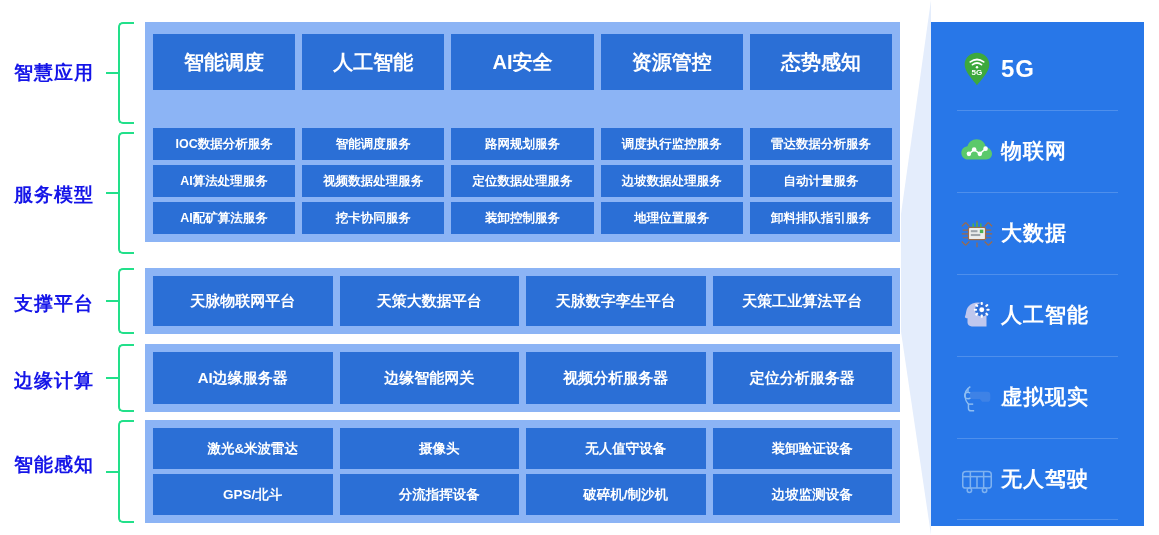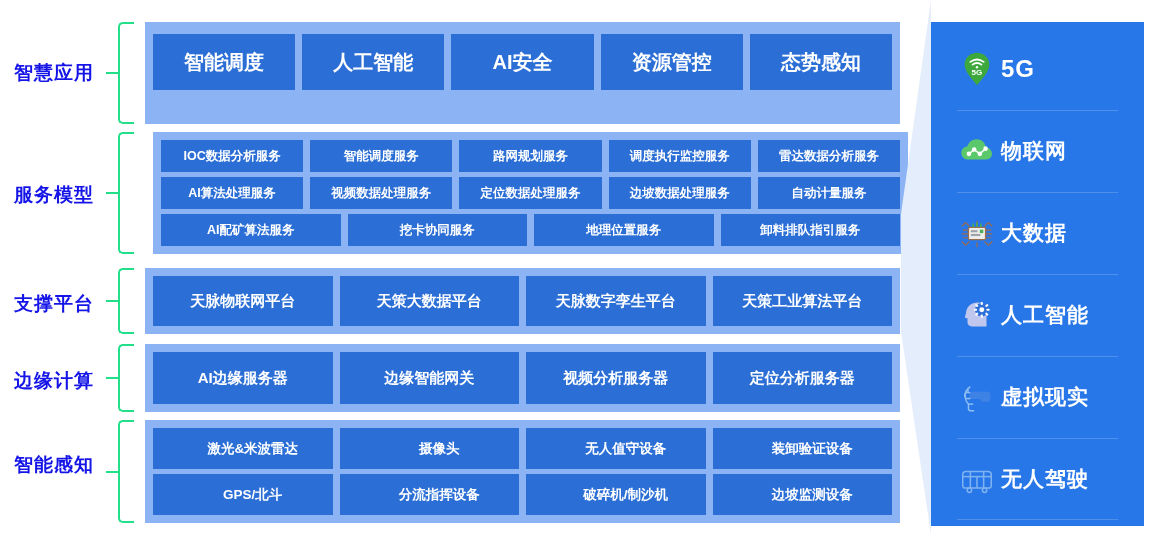--- a/index.html
+++ b/index.html
@@ -64,21 +64,21 @@
     justify-content: center;
     text-align: center;
     line-height: 1.15;
     white-space: nowrap;
   }
 
   
   #band-app      { top: 22px;  height: 102px; padding-top: 12px; padding-bottom: 34px; }
   #band-app .cell{ font-size: 20px; }
 
-  #band-service  { top: 132px; height: 122px; margin-left: 8px; }
+  #band-service  { top: 120px; height: 122px; }
   #band-service .row { height: 33px; }
   #band-service .cell { font-size: 12.5px; }
 
   #band-platform { top: 268px; height: 66px; }
   #band-platform .cell { font-size: 15px; }
 
   #band-edge     { top: 344px; height: 68px; }
   #band-edge .cell { font-size: 15px; }
 
   #band-sense    { top: 420px; height: 103px; }
@@ -193,20 +193,21 @@
     <div class="row">
       <div class="cell">AI算法处理服务</div>
       <div class="cell">视频数据处理服务</div>
       <div class="cell">定位数据处理服务</div>
       <div class="cell">边坡数据处理服务</div>
       <div class="cell">自动计量服务</div>
     </div>
     <div class="row">
       <div class="cell">AI配矿算法服务</div>
       <div class="cell">挖卡协同服务</div>
+      <div class="cell">装卸控制服务</div>
       <div class="cell">地理位置服务</div>
       <div class="cell">卸料排队指引服务</div>
     </div>
   </div>
 
   <div class="band band-w-wide" id="band-platform">
     <div class="row">
       <div class="cell">天脉物联网平台</div>
       <div class="cell">天策大数据平台</div>
       <div class="cell">天脉数字孪生平台</div>

